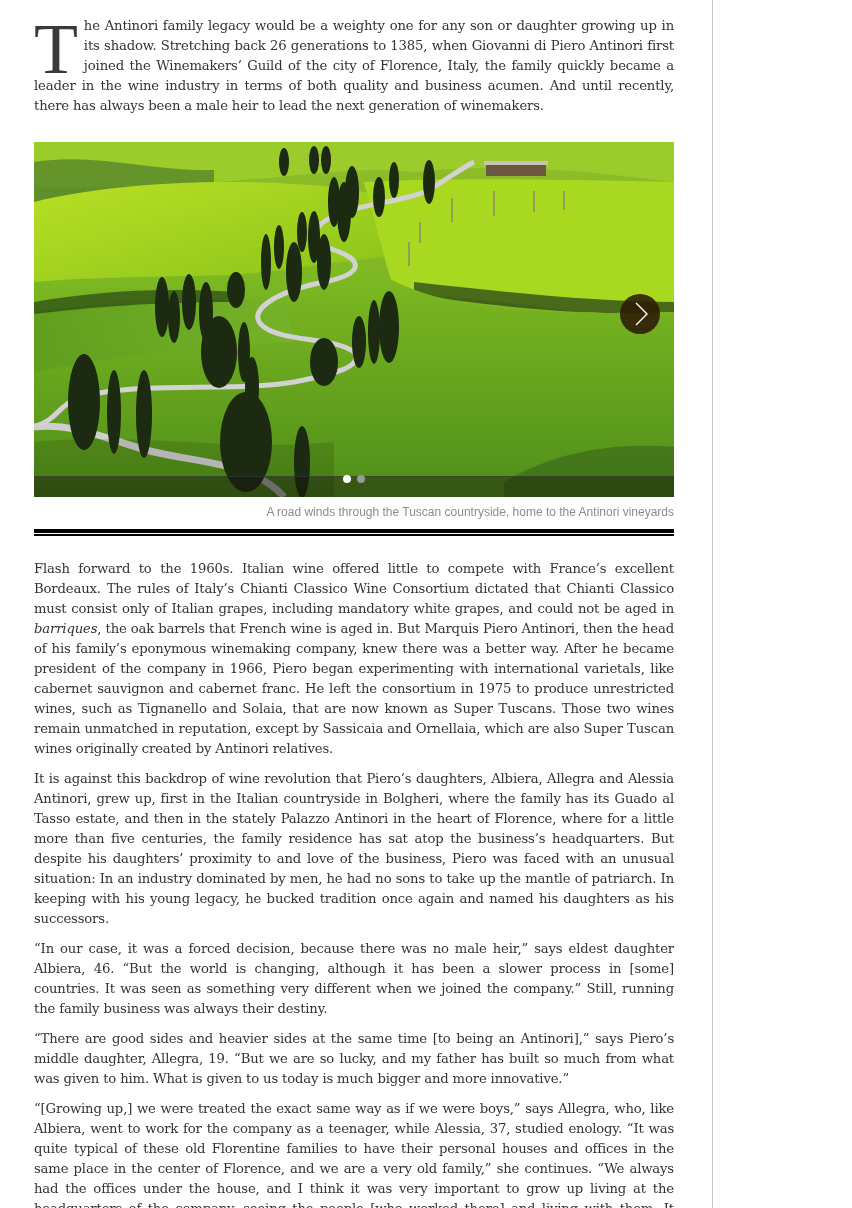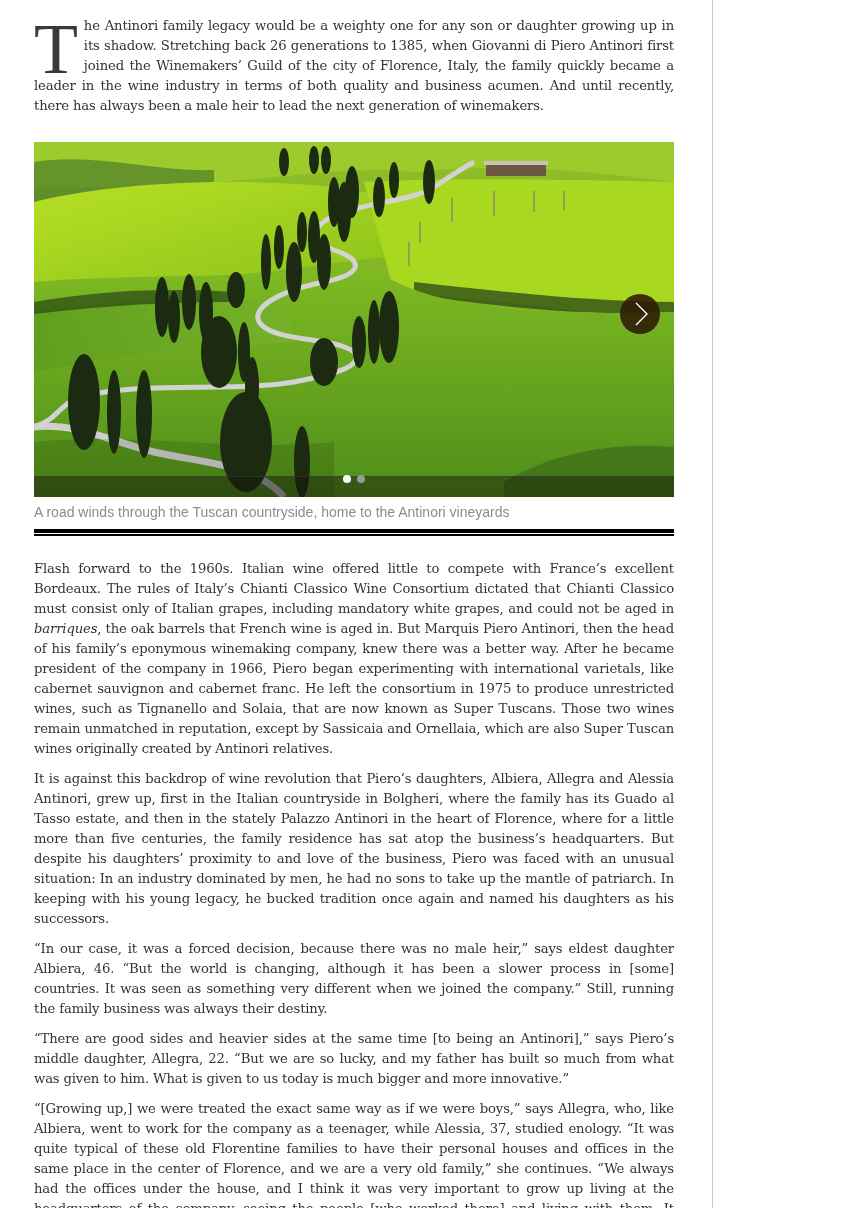--- a/index.html
+++ b/index.html
@@ -14,22 +14,22 @@
     line-height: 54px; height: 54px; margin: 6px 6px 0 0; color: #3a3a3a; }
   .slideshow { position: relative; width: 640px; height: 355px; margin-top: 26px; overflow: hidden; }
   .slideshow svg { display: block; }
   .slide-bar { position: absolute; left: 0; bottom: 0; width: 640px; height: 20px; background: rgba(20,20,10,0.45); border-top: 1px solid rgba(60,60,60,0.6); }
   .dots { position: absolute; left: 0; right: 0; bottom: 4px; text-align: center; font-size: 0; }
   .dot { display: inline-block; width: 8px; height: 8px; border-radius: 50%; margin: 0 3px; background: #9a9a9a; cursor: pointer; }
   .dot.active { background: #ffffff; }
   .next-btn { position: absolute; left: 586px; top: 152px; width: 40px; height: 40px; border-radius: 50%;
     background: rgba(45,25,5,0.88); cursor: pointer; }
   .next-btn svg { position: absolute; left: 0; top: 0; }
-  .caption { font-family: "Liberation Sans", "DejaVu Sans", sans-serif; font-size: 14px; color: #8c8c8c;
-    margin-top: 8px; line-height: 14px; text-align: left; letter-spacing: 0; }
+  .caption { font-family: "Liberation Sans", "DejaVu Sans", sans-serif; font-size: 12px; color: #8c8c8c;
+    margin-top: 8px; line-height: 14px; text-align: right; letter-spacing: 0; }
   .double-rule { margin-top: 10px; height: 7px; position: relative; margin-bottom: 23px; }
   .double-rule .thick { position: absolute; left: 0; top: 0; width: 640px; height: 4px; background: #000; }
   .double-rule .thin { position: absolute; left: 0; top: 5px; width: 640px; height: 2px; background: #000; }
   em { font-style: italic; margin-top: 20px; }
 </style>
 </head>
 <body>
 
 <div class="right-rule"></div>
 
@@ -141,15 +141,15 @@
   <div class="caption">A road winds through the Tuscan countryside, home to the Antinori vineyards</div>
 
   <div class="double-rule">
     <div class="thick"></div>
     <div class="thin"></div>
   </div>
 
   <p><span>Flash forward to the 1960s. Italian wine offered little to compete with France’s excellent Bordeaux. The rules of Italy’s Chianti Classico Wine Consortium dictated that Chianti Classico must consist only of Italian grapes, including mandatory white grapes, and could not be aged in </span><em>barriques</em><span>, the oak barrels that French wine is aged in. But Marquis Piero Antinori, then the head of his family’s eponymous winemaking company, knew there was a better way. After he became president of the company in 1966, Piero began experimenting with international varietals, like cabernet sauvignon and cabernet franc. He left the consortium in 1975 to produce unrestricted wines, such as Tignanello and Solaia, that are now known as Super Tuscans. Those two wines remain unmatched in reputation, except by Sassicaia and Ornellaia, which are also Super Tuscan wines originally created by Antinori relatives.</span></p>
   <p>It is against this backdrop of wine revolution that Piero’s daughters, Albiera, Allegra and Alessia Antinori, grew up, first in the Italian countryside in Bolgheri, where the family has its Guado al Tasso estate, and then in the stately Palazzo Antinori in the heart of Florence, where for a little more than five centuries, the family residence has sat atop the business’s headquarters. But despite his daughters’ proximity to and love of the business, Piero was faced with an unusual situation: In an industry dominated by men, he had no sons to take up the mantle of patriarch. In keeping with his young legacy, he bucked tradition once again and named his daughters as his successors.</p>
   <p>“In our case, it was a forced decision, because there was no male heir,” says eldest daughter Albiera, 46. “But the world is changing, although it has been a slower process in [some] countries. It was seen as something very different when we joined the company.” Still, running the family business was always their destiny.</p>
-  <p>“There are good sides and heavier sides at the same time [to being an Antinori],” says Piero’s middle daughter, Allegra, 22. “But we are so lucky, and my father has built so much from what was given to him. What is given to us today is much bigger and more innovative.”</p>
+  <p>“There are good sides and heavier sides at the same time [to being an Antinori],” says Piero’s middle daughter, Allegra, 19. “But we are so lucky, and my father has built so much from what was given to him. What is given to us today is much bigger and more innovative.”</p>
   <p>“[Growing up,] we were treated the exact same way as if we were boys,” says Allegra, who, like Albiera, went to work for the company as a teenager, while Alessia, 37, studied enology. “It was quite typical of these old Florentine families to have their personal houses and offices in the same place in the center of Florence, and we are a very old family,” she continues. “We always had the offices under the house, and I think it was very important to grow up living at the headquarters of the company, seeing the people [who worked there] and living with them. It obviously gives you a lot of pride and a sense of responsibility.”</p>
 </div>
 
 </body></html>

